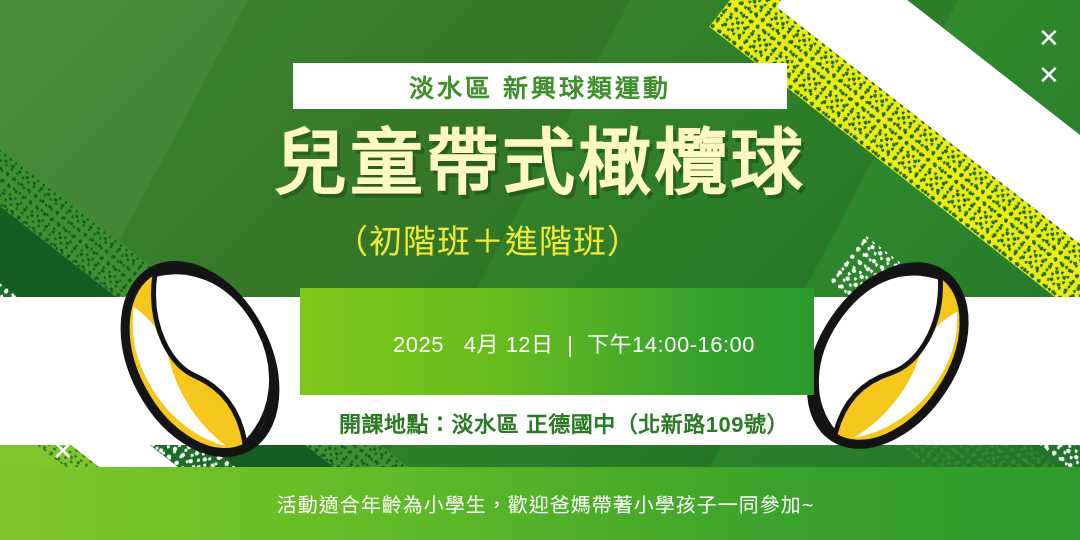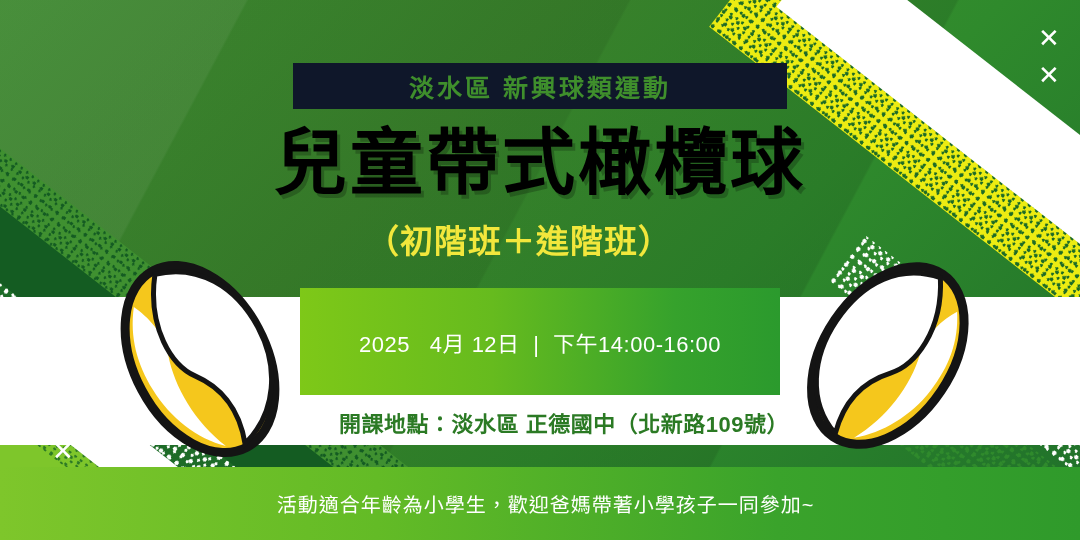--- a/index.html
+++ b/index.html
@@ -146,72 +146,72 @@
     margin-left: 11px;
   }
 
   
   .header-banner {
     position: absolute;
     left: 293px;
     top: 63px;
     width: 494px;
     height: 46px;
-    background: #0f172a;
+    background: #ffffff;
     display: flex;
     align-items: center;
     justify-content: center;
   }
   .header-text {
     color: #3f8f2c;
     font-size: 25px;
     font-weight: bold;
     letter-spacing: 3px;
   }
 
   
   .main-title {
     position: absolute;
     left: 0;
     top: 126px;
     width: 1080px;
     text-align: center;
-    color: #000000;
+    color: #fef9c3;
     font-size: 73px;
     font-weight: bold;
     letter-spacing: 3px;
     line-height: 1;
     text-shadow: 3px 4px 0 rgba(0,0,0,0.22);
   }
   .sub-title {
     position: absolute;
     left: 0;
     top: 215px;
     width: 976px;
     text-align: center;
     color: #f2e73c;
     font-size: 33px;
-    font-weight: 700;
+    font-weight: 400;
     letter-spacing: 1px;
-    padding-left: 31px;
   }
 
   
   .schedule-box {
     position: absolute;
     left: 300px;
     top: 288px;
     width: 480px;
     height: 107px;
     background: linear-gradient(90deg, #7ec818 0%, #66bb1e 40%, #36a22c 78%, #2b9a2d 100%);
     display: flex;
     flex-direction: column;
     align-items: center;
     justify-content: center;
     gap: 4px;
+    padding-left: 34px;
   }
   .schedule-row {
     color: #ffffff;
     font-size: 22px;
     letter-spacing: 0.5px;
     white-space: nowrap;
   }
   .sep {
     padding: 0 7px;
     font-weight: 300;

